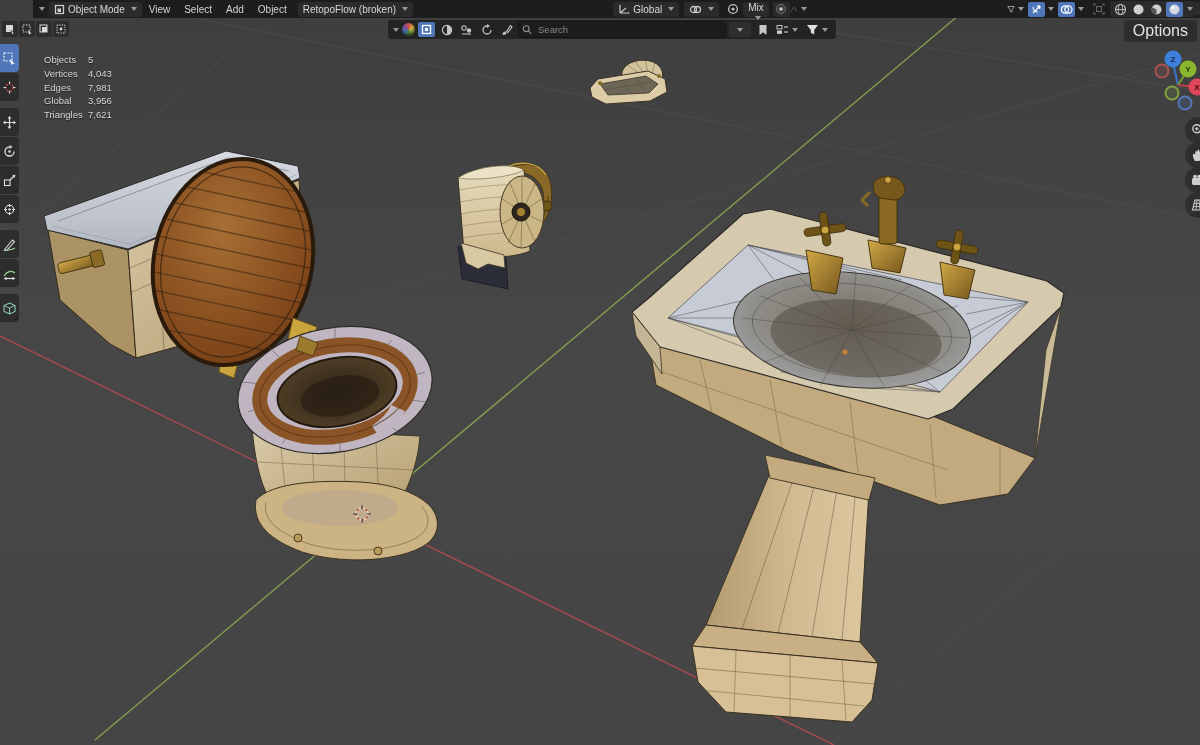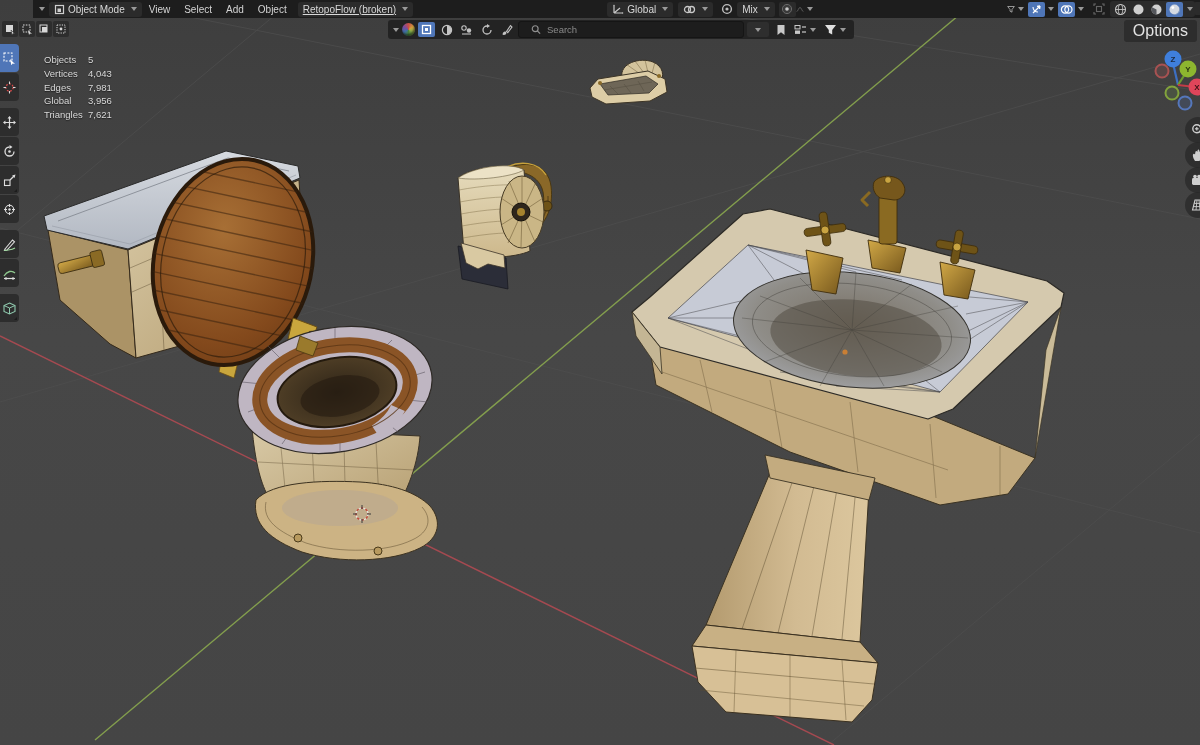--- a/index.html
+++ b/index.html
@@ -20,21 +20,21 @@
   .icbtn.dim svg{opacity:.45}
   .shadegrp{display:flex;align-items:center;background:#2b2b2b;border-radius:3px;padding:0 2px;height:16px;gap:1px;}
   
   .selmodes{position:absolute;left:2px;top:21px;display:flex;gap:1px;z-index:30;}
   .selmodes .sm{width:16px;height:16px;background:#2d2d2d;border-radius:2px;display:flex;align-items:center;justify-content:center;}
   .toolrow{position:absolute;left:388px;top:20px;height:19px;display:flex;align-items:center;gap:3px;
            background:rgba(34,34,34,.96);border-radius:3px;padding:0 5px;z-index:30;}
   .toolrow .sphere{width:13px;height:13px;border-radius:50%;
      background:conic-gradient(#c94f46,#d2a23c,#8db04c,#49843f,#3f6fa8,#7a4ba0,#c94f46);box-shadow:inset -1px -2px 2px rgba(0,0,0,.5);}
   .search{display:flex;align-items:center;width:200px;height:15px;background:#1d1d1d;border-radius:3px;
-          border:1px solid #151515;padding:0 12px;gap:4px;}
+          border:1px solid #151515;padding:0 3px;gap:4px;}
   .search input{background:transparent;border:0;outline:0;color:#bbb;font-size:9.5px;width:100%;
                 font-family:"Liberation Sans",sans-serif;}
   .search input::placeholder{color:#8a8a8a;}
   .optionsbtn{position:absolute;right:3px;top:20px;background:#2d2d2d;border-radius:3px;padding:2px 9px;
               font-size:16px;color:#e2e2e2;z-index:30;}
   
   .ltool{position:absolute;left:0;top:44px;z-index:25;display:flex;flex-direction:column;}
   .tbtn{width:19px;height:28px;background:#2d2d2d;border-radius:0 4px 4px 0;margin-bottom:1px;
         display:flex;align-items:center;justify-content:center;position:relative;}
   .tbtn.active{background:#4f76b8;}
@@ -368,21 +368,21 @@
         <rect x="1.5" y="1.5" width="8" height="8" fill="none" stroke="#cfcfcf" stroke-width="1.2"></rect>
         <rect x="3.5" y="4.5" width="3.5" height="3.5" fill="#cfcfcf"></rect>
       </svg>
       <span>Object Mode</span>
       <span class="chev"></span>
     </div>
     <span class="menu">View</span>
     <span class="menu">Select</span>
     <span class="menu">Add</span>
     <span class="menu">Object</span>
-    <div class="hbtn pill" style="margin-left:4px;text-decoration:underline;">
+    <div class="hbtn pill" style="margin-left:4px;">
       <span>RetopoFlow (broken)</span>
       <span class="chev"></span>
     </div>
 
     <div class="spacer"></div>
 
     <div class="hbtn pill">
       <svg width="12" height="11" viewBox="0 0 12 11">
         <path d="M2,9 L2,2 M2,9 L10,9 M2,9 L8,4" stroke="#c8c8c8" stroke-width="1.2" fill="none"></path>
         <path d="M1,2 l1,-1.5 l1,1.5 z M10,8 l1.6,1 l-1.6,1 z" fill="#c8c8c8"></path>
@@ -396,21 +396,21 @@
         <circle cx="8.5" cy="5.5" r="3" fill="none" stroke="#c8c8c8" stroke-width="1.3"></circle>
       </svg>
       <span class="chev"></span>
     </div>
     <div class="icbtn" style="margin-left:5px;">
       <svg width="12" height="12" viewBox="0 0 12 12">
         <circle cx="6" cy="6" r="4.4" fill="none" stroke="#bdbdbd" stroke-width="1.4"></circle>
         <circle cx="6" cy="6" r="1.6" fill="#bdbdbd"></circle>
       </svg>
     </div>
-    <div class="hbtn pill" style="margin-left:2px;">
+    <div class="hbtn pill" style="margin-left:2px;flex-direction:column;">
       <span>Mix</span>
       <span class="chev"></span>
     </div>
     <div class="icbtn" style="margin-left:4px;background:#2b2b2b;">
       <svg width="12" height="12" viewBox="0 0 12 12">
         <circle cx="6" cy="6" r="4.6" fill="#3a3a3a" stroke="#6a6a6a"></circle>
         <circle cx="6" cy="6" r="1.8" fill="#c8c8c8"></circle>
       </svg>
     </div>
     <div class="icbtn dim">

